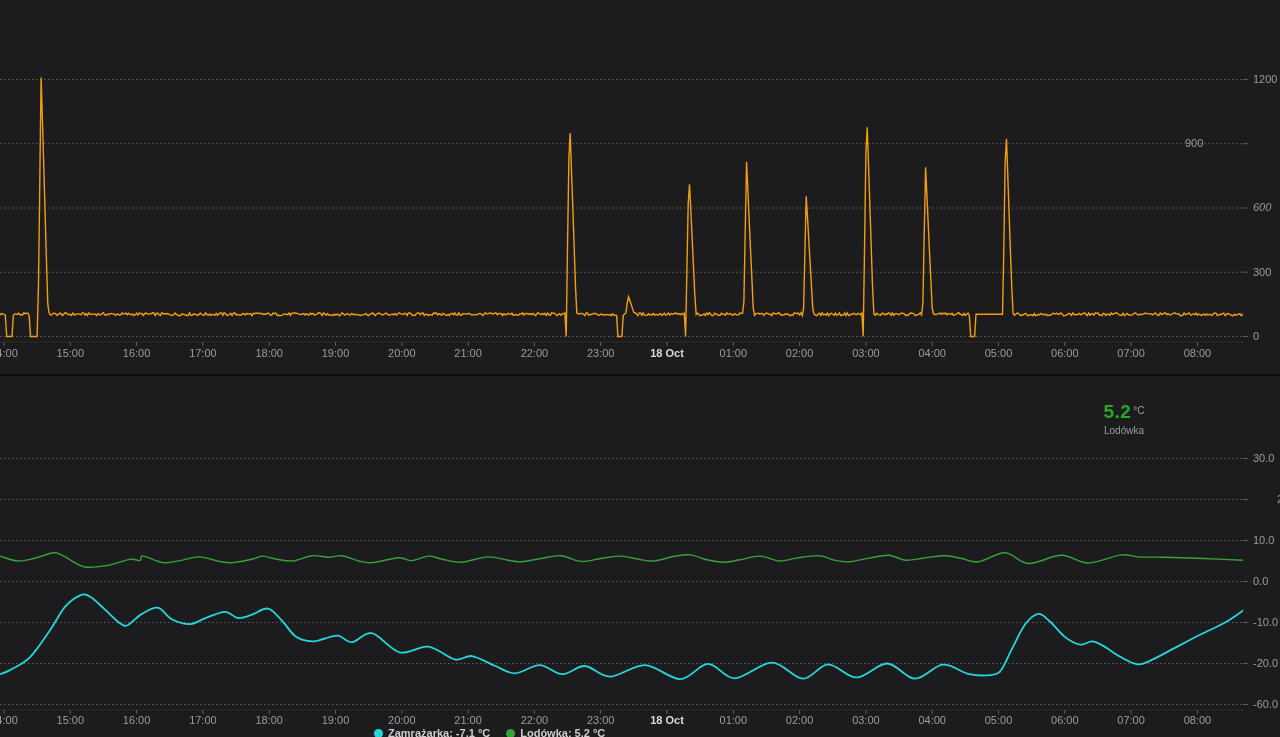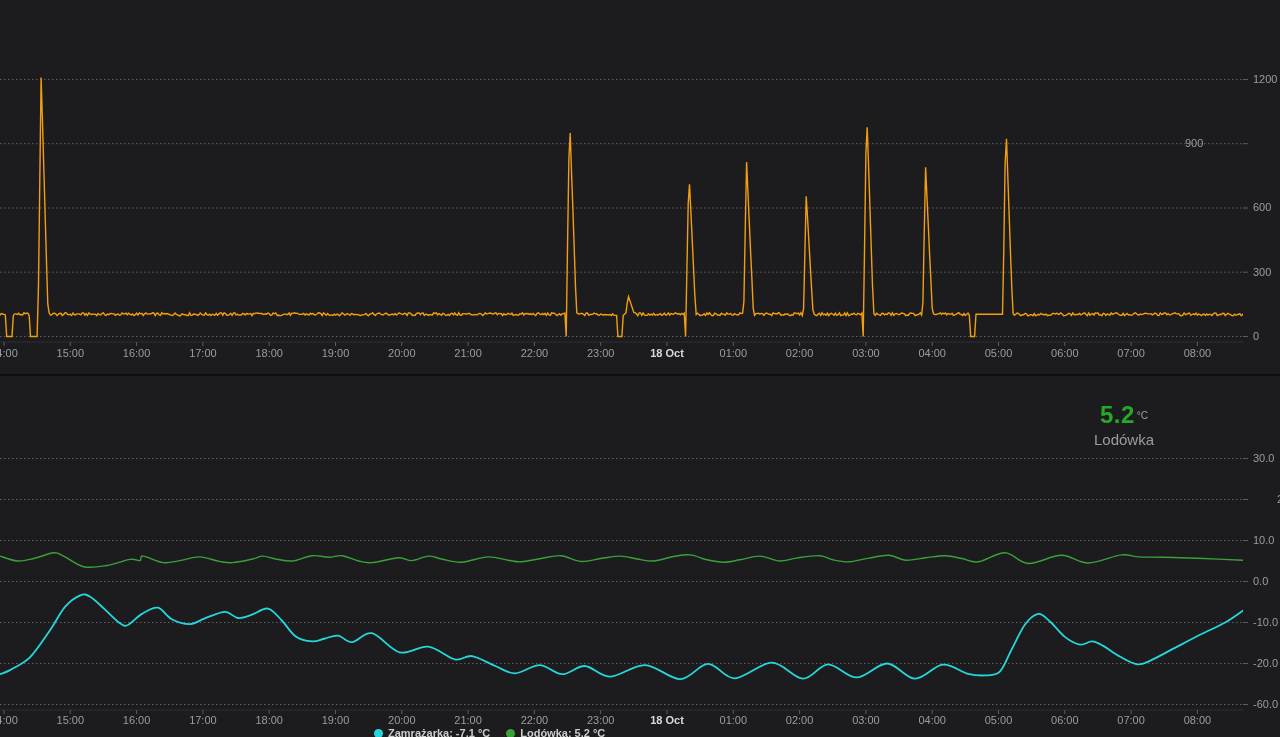--- a/index.html
+++ b/index.html
@@ -21,23 +21,23 @@
   }
   .xlab.emph{color:#d8d9da;font-weight:bold;}
   .ylab{
     position:absolute;left:1253px;
     font-size:11px;color:#9c9c9d;white-space:nowrap;
   }
   #stat-overlay{
     position:absolute;left:1088px;top:401px;width:72px;
     text-align:center;pointer-events:none;
   }
-  #stat-value{font-size:24px;font-weight:600;letter-spacing:0.5px;}
+  #stat-value{font-size:19px;font-weight:600;letter-spacing:0.5px;}
   #stat-unit{font-size:10px;color:#9fa1a3;position:relative;top:-4px;margin-left:2px;}
-  #stat-label{font-size:15px;color:#9c9c9d;margin-top:2px;}
+  #stat-label{font-size:10px;color:#9c9c9d;margin-top:2px;}
   #legend-row{
     position:absolute;left:374px;top:727px;height:16px;
     display:flex;align-items:flex-start;gap:16px;white-space:nowrap;
   }
   .legend-item{display:flex;align-items:center;gap:5px;cursor:pointer;}
   .legend-dot{width:9px;height:9px;border-radius:50%;display:inline-block;}
   .legend-text{font-size:11px;font-weight:600;color:#cccccc;}
 </style>
 </head>
 <body>
@@ -121,21 +121,21 @@
       <line x1="1197.4" y1="710" x2="1197.4" y2="714" stroke="#5c5c5c" stroke-width="1"></line>
     </g>
     <path d="M0.0 315.2L1.3 313.5L2.7 314.0L4.0 314.4L5.3 314.9L6.7 336.5L8.0 336.5L9.3 336.5L10.6 336.5L12.0 336.5L13.3 315.7L14.6 313.9L15.9 313.9L17.3 314.5L18.6 313.2L19.9 314.7L21.2 314.5L22.6 315.0L23.9 312.8L25.2 313.6L26.5 313.1L27.9 313.2L29.2 315.6L30.5 336.5L31.8 336.5L33.2 336.5L34.5 336.5L35.8 336.5L37.1 336.5L38.5 284.7L39.8 181.0L41.1 77.4L42.5 122.7L43.8 168.1L45.1 213.4L46.4 258.8L47.8 304.2L49.1 312.8L50.4 315.0L51.7 314.9L53.1 313.4L54.4 313.2L55.7 313.8L57.0 315.5L58.4 314.2L59.7 313.3L61.0 313.5L62.3 315.5L63.7 314.4L65.0 312.8L66.3 313.0L67.6 314.3L69.0 314.7L70.3 314.3L71.6 315.5L73.0 313.0L74.3 314.8L75.6 314.7L76.9 313.9L78.3 313.9L79.6 314.2L80.9 314.9L82.2 312.9L83.6 312.9L84.9 315.3L86.2 313.6L87.5 315.5L88.9 312.8L90.2 314.1L91.5 314.5L92.8 313.9L94.2 314.4L95.5 314.3L96.8 315.7L98.1 313.5L99.5 314.7L100.8 315.0L102.1 313.3L103.4 312.8L104.8 314.9L106.1 315.5L107.4 314.1L108.8 314.6L110.1 313.7L111.4 313.4L112.7 313.9L114.1 313.9L115.4 315.3L116.7 314.4L118.0 314.0L119.4 315.2L120.7 314.9L122.0 312.9L123.3 313.9L124.7 313.7L126.0 313.2L127.3 314.7L128.6 313.2L130.0 314.4L131.3 314.9L132.6 314.0L133.9 315.6L135.3 314.7L136.6 313.1L137.9 315.1L139.3 313.0L140.6 313.8L141.9 313.4L143.2 315.5L144.6 313.7L145.9 312.9L147.2 314.0L148.5 314.1L149.9 313.8L151.2 313.9L152.5 312.8L153.8 313.0L155.2 315.6L156.5 313.3L157.8 313.0L159.1 314.8L160.5 315.3L161.8 312.7L163.1 313.9L164.4 313.5L165.8 313.9L167.1 313.5L168.4 314.0L169.7 314.8L171.1 315.1L172.4 315.5L173.7 314.6L175.1 313.1L176.4 314.5L177.7 314.9L179.0 315.7L180.4 315.7L181.7 314.1L183.0 314.2L184.3 314.7L185.7 314.7L187.0 315.5L188.3 315.5L189.6 312.8L191.0 315.5L192.3 315.1L193.6 314.1L194.9 314.3L196.3 314.7L197.6 315.4L198.9 314.6L200.2 313.0L201.6 314.3L202.9 315.1L204.2 315.2L205.6 312.8L206.9 314.7L208.2 315.2L209.5 314.2L210.9 315.5L212.2 314.2L213.5 314.6L214.8 315.3L216.2 313.4L217.5 315.2L218.8 314.1L220.1 313.0L221.5 312.9L222.8 315.3L224.1 312.8L225.4 313.5L226.8 315.3L228.1 315.2L229.4 314.5L230.7 313.3L232.1 315.4L233.4 313.2L234.7 312.9L236.0 314.8L237.4 314.3L238.7 315.1L240.0 314.9L241.4 315.0L242.7 313.5L244.0 313.7L245.3 315.0L246.7 313.4L248.0 314.2L249.3 313.9L250.6 313.6L252.0 315.6L253.3 313.4L254.6 313.8L255.9 312.9L257.3 313.2L258.6 313.3L259.9 313.6L261.2 313.3L262.6 314.0L263.9 314.5L265.2 313.8L266.5 314.2L267.9 313.0L269.2 313.6L270.5 315.4L271.9 314.9L273.2 313.0L274.5 313.8L275.8 313.0L277.2 315.5L278.5 315.3L279.8 315.5L281.1 315.6L282.5 315.0L283.8 314.1L285.1 314.1L286.4 314.5L287.8 314.5L289.1 312.9L290.4 315.4L291.7 313.3L293.1 313.4L294.4 312.8L295.7 313.4L297.0 313.2L298.4 314.0L299.7 314.6L301.0 314.2L302.3 314.3L303.7 313.5L305.0 315.1L306.3 313.9L307.7 314.5L309.0 315.1L310.3 313.3L311.6 314.1L313.0 313.4L314.3 315.0L315.6 314.9L316.9 314.0L318.3 312.8L319.6 313.0L320.9 313.5L322.2 315.5L323.6 312.8L324.9 314.0L326.2 315.2L327.5 313.6L328.9 315.1L330.2 315.2L331.5 314.9L332.8 315.5L334.2 314.2L335.5 315.1L336.8 314.3L338.2 314.5L339.5 315.7L340.8 314.6L342.1 312.8L343.5 314.0L344.8 315.1L346.1 314.4L347.4 313.6L348.8 314.5L350.1 315.3L351.4 313.5L352.7 313.9L354.1 314.9L355.4 314.2L356.7 314.8L358.0 314.4L359.4 315.3L360.7 315.5L362.0 314.9L363.3 314.9L364.7 314.3L366.0 313.4L367.3 315.2L368.6 315.6L370.0 314.0L371.3 313.9L372.6 312.7L374.0 314.4L375.3 315.5L376.6 314.0L377.9 313.3L379.3 313.0L380.6 314.0L381.9 314.8L383.2 314.8L384.6 313.8L385.9 313.1L387.2 313.9L388.5 315.0L389.9 315.0L391.2 314.3L392.5 314.1L393.8 314.9L395.2 313.6L396.5 315.1L397.8 314.0L399.1 312.9L400.5 313.6L401.8 314.1L403.1 314.4L404.5 313.2L405.8 313.7L407.1 315.4L408.4 312.9L409.8 312.9L411.1 313.8L412.4 315.4L413.7 315.1L415.1 315.4L416.4 313.6L417.7 313.0L419.0 312.9L420.4 314.7L421.7 313.3L423.0 312.9L424.3 315.4L425.7 314.2L427.0 314.4L428.3 315.4L429.6 314.7L431.0 314.6L432.3 315.1L433.6 312.9L434.9 313.4L436.3 312.8L437.6 314.9L438.9 313.7L440.3 314.4L441.6 315.2L442.9 313.3L444.2 313.8L445.6 315.4L446.9 315.3L448.2 314.4L449.5 315.4L450.9 313.6L452.2 313.3L453.5 314.8L454.8 313.0L456.2 314.8L457.5 315.2L458.8 312.8L460.1 315.2L461.5 315.3L462.8 313.6L464.1 313.9L465.4 313.7L466.8 314.3L468.1 313.5L469.4 313.4L470.8 314.6L472.1 314.7L473.4 315.1L474.7 314.4L476.1 314.8L477.4 314.9L478.7 313.6L480.0 313.4L481.4 314.1L482.7 315.6L484.0 314.5L485.3 312.8L486.7 314.0L488.0 313.7L489.3 313.2L490.6 313.0L492.0 313.8L493.3 314.1L494.6 313.1L495.9 312.8L497.3 314.7L498.6 313.4L499.9 313.6L501.2 313.5L502.6 315.5L503.9 313.8L505.2 314.7L506.6 314.6L507.9 313.4L509.2 313.8L510.5 314.5L511.9 313.2L513.2 315.3L514.5 314.8L515.8 314.5L517.2 315.0L518.5 315.2L519.8 313.7L521.1 314.1L522.5 312.8L523.8 315.1L525.1 313.5L526.4 313.8L527.8 313.6L529.1 314.4L530.4 313.6L531.7 314.6L533.1 313.5L534.4 314.8L535.7 315.5L537.1 313.3L538.4 312.8L539.7 314.0L541.0 314.7L542.4 313.4L543.7 314.6L545.0 313.4L546.3 315.4L547.7 313.0L549.0 314.9L550.3 315.3L551.6 312.9L553.0 313.2L554.3 313.1L555.6 314.3L556.9 315.5L558.3 314.6L559.6 313.7L560.9 315.2L562.2 313.8L563.6 313.5L564.9 313.2L566.2 336.5L567.5 247.4L568.9 158.3L570.2 133.0L571.5 171.4L572.9 209.8L574.2 248.3L575.5 286.7L576.8 312.8L578.2 313.8L579.5 314.1L580.8 313.4L582.1 313.5L583.5 314.3L584.8 315.5L586.1 313.0L587.4 313.0L588.8 315.2L590.1 314.4L591.4 314.5L592.7 314.2L594.1 313.1L595.4 313.9L596.7 313.8L598.0 315.1L599.4 315.2L600.7 314.0L602.0 314.4L603.4 315.2L604.7 314.5L606.0 314.8L607.3 314.6L608.7 315.0L610.0 314.6L611.3 315.5L612.6 313.8L614.0 315.3L615.3 315.4L616.6 315.4L617.9 336.5L619.3 336.5L620.6 336.5L621.9 336.5L623.2 315.6L624.6 314.0L625.9 313.0L627.2 303.1L628.5 296.7L629.9 300.7L631.2 304.6L632.5 308.6L633.8 312.5L635.2 312.9L636.5 313.8L637.8 315.7L639.2 312.9L640.5 312.9L641.8 315.3L643.1 312.9L644.5 315.1L645.8 315.4L647.1 315.4L648.4 313.7L649.8 315.0L651.1 314.1L652.4 315.0L653.7 313.4L655.1 315.3L656.4 314.5L657.7 315.2L659.0 314.3L660.4 313.6L661.7 315.4L663.0 314.7L664.3 313.2L665.7 315.1L667.0 314.7L668.3 312.9L669.7 315.1L671.0 313.6L672.3 314.0L673.6 314.2L675.0 313.0L676.3 313.2L677.6 314.1L678.9 313.5L680.3 314.7L681.6 313.4L682.9 314.4L684.2 313.1L685.6 336.5L686.9 270.1L688.2 203.7L689.5 184.3L690.9 211.9L692.2 239.6L693.5 267.2L694.8 294.8L696.2 314.5L697.5 313.1L698.8 314.2L700.1 315.6L701.5 315.2L702.8 314.9L704.1 313.7L705.5 315.5L706.8 313.0L708.1 314.5L709.4 312.7L710.8 314.5L712.1 315.7L713.4 315.3L714.7 313.1L716.1 313.8L717.4 315.0L718.7 315.0L720.0 315.5L721.4 313.3L722.7 314.1L724.0 314.2L725.3 315.2L726.7 312.9L728.0 314.1L729.3 314.0L730.6 313.6L732.0 315.1L733.3 315.1L734.6 313.7L736.0 314.5L737.3 315.1L738.6 314.8L739.9 312.8L741.3 313.4L742.6 313.1L743.9 301.6L745.2 231.8L746.6 162.0L747.9 191.2L749.2 220.5L750.5 249.7L751.9 278.9L753.2 308.2L754.5 315.3L755.8 313.7L757.2 313.4L758.5 313.2L759.8 314.2L761.1 313.4L762.5 313.6L763.8 315.4L765.1 313.9L766.4 313.1L767.8 313.7L769.1 314.2L770.4 314.2L771.8 315.6L773.1 313.0L774.4 313.5L775.7 313.8L777.1 314.1L778.4 312.7L779.7 313.4L781.0 315.3L782.4 314.7L783.7 315.1L785.0 314.1L786.3 314.3L787.7 313.9L789.0 315.1L790.3 315.7L791.6 314.8L793.0 315.2L794.3 312.8L795.6 313.1L796.9 313.7L798.3 313.2L799.6 315.0L800.9 312.8L802.3 315.5L803.6 308.4L804.9 252.3L806.2 196.2L807.6 218.9L808.9 241.7L810.2 264.4L811.5 287.1L812.9 309.8L814.2 314.1L815.5 315.1L816.8 315.7L818.2 314.1L819.5 313.2L820.8 315.5L822.1 312.7L823.5 314.9L824.8 314.2L826.1 315.2L827.4 313.1L828.8 315.6L830.1 313.8L831.4 313.3L832.7 314.3L834.1 315.2L835.4 313.2L836.7 315.4L838.1 314.6L839.4 312.8L840.7 315.6L842.0 315.0L843.4 315.1L844.7 313.0L846.0 315.6L847.3 312.8L848.7 315.6L850.0 315.2L851.3 314.0L852.6 314.3L854.0 313.2L855.3 314.4L856.6 314.8L857.9 313.4L859.3 313.9L860.6 314.8L861.9 313.2L863.2 336.5L864.6 244.8L865.9 153.2L867.2 127.2L868.6 166.8L869.9 206.5L871.2 246.1L872.5 285.8L873.9 313.7L875.2 315.3L876.5 313.3L877.8 314.2L879.2 314.8L880.5 315.3L881.8 313.5L883.1 313.3L884.5 314.9L885.8 314.1L887.1 314.5L888.4 312.9L889.8 313.4L891.1 315.4L892.4 312.8L893.7 315.4L895.1 313.9L896.4 313.4L897.7 314.1L899.0 314.8L900.4 313.8L901.7 313.0L903.0 313.3L904.4 313.8L905.7 315.6L907.0 315.0L908.3 315.5L909.7 313.3L911.0 313.0L912.3 313.4L913.6 313.4L915.0 315.6L916.3 315.0L917.6 314.8L918.9 314.2L920.3 312.9L921.6 315.1L922.9 302.7L924.2 235.0L925.6 167.3L926.9 195.5L928.2 223.8L929.5 252.0L930.9 280.2L932.2 308.5L933.5 313.7L934.9 314.5L936.2 314.6L937.5 313.9L938.8 313.9L940.2 313.0L941.5 314.3L942.8 313.1L944.1 313.9L945.5 313.0L946.8 314.9L948.1 313.5L949.4 314.0L950.8 314.3L952.1 313.3L953.4 315.4L954.7 314.9L956.1 314.4L957.4 313.4L958.7 312.7L960.0 314.1L961.4 314.5L962.7 315.5L964.0 313.5L965.3 315.5L966.7 314.2L968.0 313.0L969.3 315.2L970.7 336.5L972.0 336.5L973.3 336.5L974.6 336.5L976.0 314.2L977.3 314.2L978.6 314.2L979.9 314.2L981.3 314.2L982.6 314.2L983.9 314.2L985.2 314.2L986.6 314.2L987.9 314.2L989.2 314.2L990.5 314.2L991.9 314.2L993.2 314.2L994.5 314.2L995.8 314.2L997.2 314.2L998.5 314.2L999.8 314.2L1001.2 314.2L1002.5 314.2L1003.8 250.0L1005.1 163.5L1006.5 138.8L1007.8 176.0L1009.1 213.2L1010.4 250.4L1011.8 287.6L1013.1 313.4L1014.4 315.2L1015.7 314.3L1017.1 313.1L1018.4 313.4L1019.7 314.9L1021.0 315.6L1022.4 314.6L1023.7 314.7L1025.0 313.5L1026.3 313.6L1027.7 315.7L1029.0 315.5L1030.3 314.7L1031.6 314.7L1033.0 315.7L1034.3 313.6L1035.6 315.6L1037.0 315.3L1038.3 314.3L1039.6 314.9L1040.9 313.4L1042.3 314.6L1043.6 314.3L1044.9 314.9L1046.2 314.2L1047.6 315.7L1048.9 315.2L1050.2 315.3L1051.5 314.7L1052.9 313.2L1054.2 313.6L1055.5 314.0L1056.8 313.1L1058.2 314.4L1059.5 314.0L1060.8 312.9L1062.1 313.9L1063.5 315.7L1064.8 315.6L1066.1 315.2L1067.5 314.4L1068.8 313.3L1070.1 313.8L1071.4 315.4L1072.8 312.9L1074.1 314.5L1075.4 314.8L1076.7 314.5L1078.1 314.5L1079.4 313.5L1080.7 314.8L1082.0 314.1L1083.4 313.3L1084.7 312.8L1086.0 314.5L1087.3 315.6L1088.7 313.0L1090.0 315.2L1091.3 314.2L1092.6 313.6L1094.0 315.1L1095.3 312.8L1096.6 313.3L1097.9 312.8L1099.3 315.2L1100.6 314.7L1101.9 315.7L1103.3 313.4L1104.6 313.9L1105.9 315.5L1107.2 314.1L1108.6 314.5L1109.9 315.2L1111.2 313.0L1112.5 314.4L1113.9 313.7L1115.2 313.1L1116.5 312.8L1117.8 313.5L1119.2 314.9L1120.5 315.2L1121.8 315.3L1123.1 313.3L1124.5 315.7L1125.8 314.5L1127.1 313.4L1128.4 314.9L1129.8 314.7L1131.1 315.3L1132.4 314.9L1133.8 313.6L1135.1 312.9L1136.4 313.5L1137.7 314.8L1139.1 315.1L1140.4 314.0L1141.7 314.5L1143.0 314.1L1144.4 313.5L1145.7 313.2L1147.0 313.6L1148.3 313.8L1149.7 313.9L1151.0 313.8L1152.3 314.9L1153.6 314.1L1155.0 313.1L1156.3 313.5L1157.6 315.4L1158.9 315.5L1160.3 312.9L1161.6 314.4L1162.9 314.0L1164.2 313.0L1165.6 313.0L1166.9 314.8L1168.2 313.6L1169.6 314.9L1170.9 314.6L1172.2 313.9L1173.5 313.3L1174.9 312.8L1176.2 313.9L1177.5 313.9L1178.8 313.8L1180.2 315.5L1181.5 315.7L1182.8 315.1L1184.1 313.0L1185.5 314.6L1186.8 314.1L1188.1 313.5L1189.4 313.0L1190.8 315.3L1192.1 314.5L1193.4 313.8L1194.7 314.7L1196.1 313.2L1197.4 315.2L1198.7 314.0L1200.1 314.7L1201.4 315.6L1202.7 314.5L1204.0 314.1L1205.4 315.4L1206.7 314.0L1208.0 315.1L1209.3 314.2L1210.7 314.7L1212.0 315.6L1213.3 313.8L1214.6 312.9L1216.0 313.1L1217.3 315.6L1218.6 315.2L1219.9 314.2L1221.3 314.5L1222.6 313.5L1223.9 313.2L1225.2 315.6L1226.6 314.3L1227.9 313.4L1229.2 314.1L1230.5 314.7L1231.9 315.6L1233.2 315.7L1234.5 314.3L1235.9 315.3L1237.2 314.6L1238.5 314.3L1239.8 313.7L1241.2 315.7L1242.5 314.4L1243.8 315.0L1245.1 315.0L1246.5 314.4" fill="none" stroke="#f29e0e" stroke-width="1.4" clip-path="url(#plotclip)"></path>
     <path d="M0.0 674.2C1.7 673.5 5.0 672.9 10.0 670.1C14.9 667.3 23.2 663.9 29.9 657.4C36.5 650.8 43.9 639.1 49.7 630.7C55.6 622.3 59.9 612.8 65.0 606.9C70.1 601.0 76.0 597.1 80.2 595.4C84.4 593.7 86.1 594.3 90.2 596.7C94.3 599.0 99.8 604.9 104.8 609.4C109.7 613.8 116.2 620.7 120.0 623.3C123.9 625.9 124.3 626.5 128.0 625.0C131.6 623.4 136.9 616.8 141.9 613.9C146.9 611.0 152.8 606.9 157.8 607.7C162.8 608.6 166.3 616.5 171.7 619.2C177.2 622.0 184.8 624.3 190.3 624.1C195.8 624.0 199.1 620.4 204.9 618.4C210.6 616.4 219.3 611.9 224.8 611.8C230.3 611.8 233.5 617.5 238.0 618.0C242.6 618.5 247.0 616.3 252.0 614.7C256.9 613.1 262.9 607.6 267.9 608.6C272.8 609.5 277.2 615.8 281.8 620.5C286.4 625.1 290.6 633.0 295.7 636.4C300.8 639.9 307.4 641.0 312.3 641.4C317.2 641.7 320.6 639.4 324.9 638.5C329.2 637.5 333.6 635.0 338.2 635.6C342.7 636.2 346.4 642.6 352.1 642.2C357.7 641.8 364.0 631.5 372.0 633.2C379.9 634.9 390.4 650.2 399.8 652.4C409.2 654.7 419.1 645.5 428.3 646.7C437.5 647.9 447.5 657.8 454.8 659.4C462.1 661.0 465.3 655.0 472.1 656.1C478.8 657.2 488.1 663.1 495.3 666.0C502.5 668.8 507.8 673.5 515.2 673.3C522.6 673.2 531.9 665.0 539.7 665.1C547.5 665.3 554.7 674.0 562.2 674.2C569.8 674.3 576.8 665.6 584.8 666.0C592.7 666.4 599.9 676.8 610.0 676.6C620.0 676.5 633.4 664.7 645.1 665.1C656.8 665.5 669.8 679.3 680.3 679.1C690.8 678.9 699.0 664.0 708.1 663.9C717.2 663.8 724.0 678.5 734.6 678.3C745.2 678.1 760.4 662.6 771.8 662.7C783.1 662.7 793.5 678.4 802.9 678.7C812.3 678.9 819.2 664.5 828.1 664.3C837.1 664.1 846.8 677.6 856.6 677.4C866.5 677.3 877.4 663.3 887.1 663.5C896.8 663.7 905.7 678.5 915.0 678.7C924.2 678.9 934.0 665.5 942.8 664.7C951.6 663.9 960.9 672.0 968.0 673.8C975.1 675.5 979.9 675.7 985.2 675.4C990.5 675.0 995.4 676.1 999.8 671.7C1004.2 667.3 1007.6 657.0 1011.8 649.1C1016.0 641.3 1020.6 630.4 1025.0 624.5C1029.4 618.7 1034.1 614.4 1038.3 613.9C1042.5 613.4 1045.8 617.9 1050.2 621.7C1054.6 625.5 1059.8 633.0 1064.8 636.9C1069.8 640.7 1075.5 643.9 1080.0 644.6C1084.6 645.4 1088.1 641.2 1092.0 641.4C1095.9 641.6 1098.6 643.3 1103.3 645.9C1107.9 648.4 1114.2 653.5 1119.8 656.5C1125.5 659.6 1132.0 663.6 1137.1 664.3C1142.2 665.0 1144.0 663.4 1150.3 660.6C1156.6 657.9 1166.6 652.2 1174.9 647.9C1183.1 643.6 1191.7 639.0 1200.1 634.8C1208.4 630.6 1218.1 626.5 1225.2 622.5C1232.4 618.5 1240.2 612.6 1243.1 610.6" fill="none" stroke="#25d6da" stroke-width="1.8" stroke-linecap="round" clip-path="url(#plotclip)"></path>
     <path d="M0.0 556.1C2.9 556.9 11.6 560.6 17.3 561.0C22.9 561.4 27.8 559.9 33.8 558.5C39.9 557.2 48.8 553.2 53.7 552.8C58.7 552.4 58.7 553.8 63.7 556.1C68.6 558.4 76.4 565.2 83.6 566.7C90.7 568.3 99.0 566.7 106.8 565.5C114.5 564.3 124.4 560.2 130.0 559.4C135.5 558.5 137.7 561.1 139.9 560.6C142.1 560.0 139.4 555.7 143.2 556.1C147.1 556.4 157.0 561.9 163.1 562.6C169.2 563.4 173.6 561.5 179.7 560.6C185.8 559.6 193.0 556.8 199.6 556.9C206.2 557.0 213.9 560.5 219.5 561.4C225.0 562.4 227.2 563.0 232.7 562.6C238.3 562.2 247.7 560.0 252.6 559.0C257.6 557.9 258.7 556.1 262.6 556.1C266.4 556.1 270.9 558.1 275.8 559.0C280.8 559.8 286.3 561.5 292.4 561.0C298.5 560.5 306.2 556.3 312.3 555.7C318.4 555.1 323.9 557.3 328.9 557.3C333.8 557.3 337.2 555.1 342.1 555.7C347.1 556.3 353.7 559.8 358.7 561.0C363.7 562.2 365.3 563.2 372.0 562.6C378.6 562.1 391.9 558.1 398.5 557.7C405.1 557.4 406.8 560.9 411.7 560.6C416.7 560.3 423.3 556.4 428.3 556.1C433.3 555.8 436.1 557.9 441.6 559.0C447.1 560.0 453.7 562.6 461.5 562.2C469.2 561.9 480.3 557.2 488.0 556.9C495.7 556.6 502.4 559.4 507.9 560.2C513.4 561.0 515.6 562.1 521.1 561.8C526.7 561.5 534.4 559.6 541.0 558.5C547.7 557.5 554.3 555.2 560.9 555.7C567.5 556.1 574.2 560.9 580.8 561.4C587.4 561.9 594.1 559.4 600.7 558.5C607.3 557.7 614.5 556.0 620.6 556.1C626.7 556.1 631.6 558.1 637.2 559.0C642.7 559.8 647.7 561.4 653.7 561.0C659.8 560.6 667.6 557.5 673.6 556.5C679.7 555.5 684.7 554.3 690.2 554.9C695.7 555.4 701.3 558.5 706.8 559.8C712.3 561.0 717.8 562.2 723.4 562.2C728.9 562.2 733.9 560.8 739.9 559.8C746.0 558.7 753.2 555.9 759.8 556.1C766.4 556.3 773.6 560.7 779.7 561.0C785.8 561.3 789.7 559.0 796.3 558.1C802.9 557.2 813.4 555.4 819.5 555.7C825.6 555.9 827.8 558.7 832.8 559.8C837.7 560.8 843.2 562.1 849.3 561.8C855.4 561.5 862.6 559.2 869.2 558.1C875.8 557.0 883.0 554.9 889.1 555.3C895.2 555.6 899.6 559.8 905.7 560.2C911.8 560.6 918.9 558.5 925.6 557.7C932.2 557.0 939.4 555.5 945.5 555.7C951.5 555.8 956.5 557.5 962.0 558.5C967.6 559.6 971.4 562.8 978.6 561.8C985.8 560.9 996.8 552.5 1005.1 552.8C1013.4 553.1 1018.9 563.1 1028.3 563.5C1037.7 563.9 1051.5 555.3 1061.5 555.3C1071.4 555.2 1078.1 563.1 1088.0 563.0C1098.0 563.0 1112.9 555.9 1121.2 554.9C1129.4 553.8 1130.5 556.5 1137.7 556.9C1144.9 557.3 1153.2 557.0 1164.3 557.3C1175.3 557.6 1190.9 558.1 1204.0 558.5C1217.2 559.0 1236.6 559.9 1243.1 560.2" fill="none" stroke="#3aa13a" stroke-width="1.4" stroke-linecap="round" clip-path="url(#plotclip)"></path>
   </svg>
 
 <div id="labels-layer">
     <span class="ylab" style="left: 1253px; top: 72.996px;">1200</span>
     <span class="ylab" style="left: 1185px; top: 137.247px;">900</span>
-    <span class="ylab" style="left: 1253px; top: 201.498px;">600</span>
+    <span class="ylab" style="left: 1253px; top: 201.498px; font-style: italic;">600</span>
     <span class="ylab" style="left: 1253px; top: 265.749px;">300</span>
     <span class="ylab" style="left: 1253px; top: 330px;">0</span>
     <span class="xlab" style="left: 4px; top: 347px;">14:00</span>
     <span class="xlab" style="left: 70.3px; top: 347px;">15:00</span>
     <span class="xlab" style="left: 136.6px; top: 347px;">16:00</span>
     <span class="xlab" style="left: 202.9px; top: 347px;">17:00</span>
     <span class="xlab" style="left: 269.2px; top: 347px;">18:00</span>
     <span class="xlab" style="left: 335.5px; top: 347px;">19:00</span>
     <span class="xlab" style="left: 401.8px; top: 347px;">20:00</span>
     <span class="xlab" style="left: 468.1px; top: 347px;">21:00</span>

